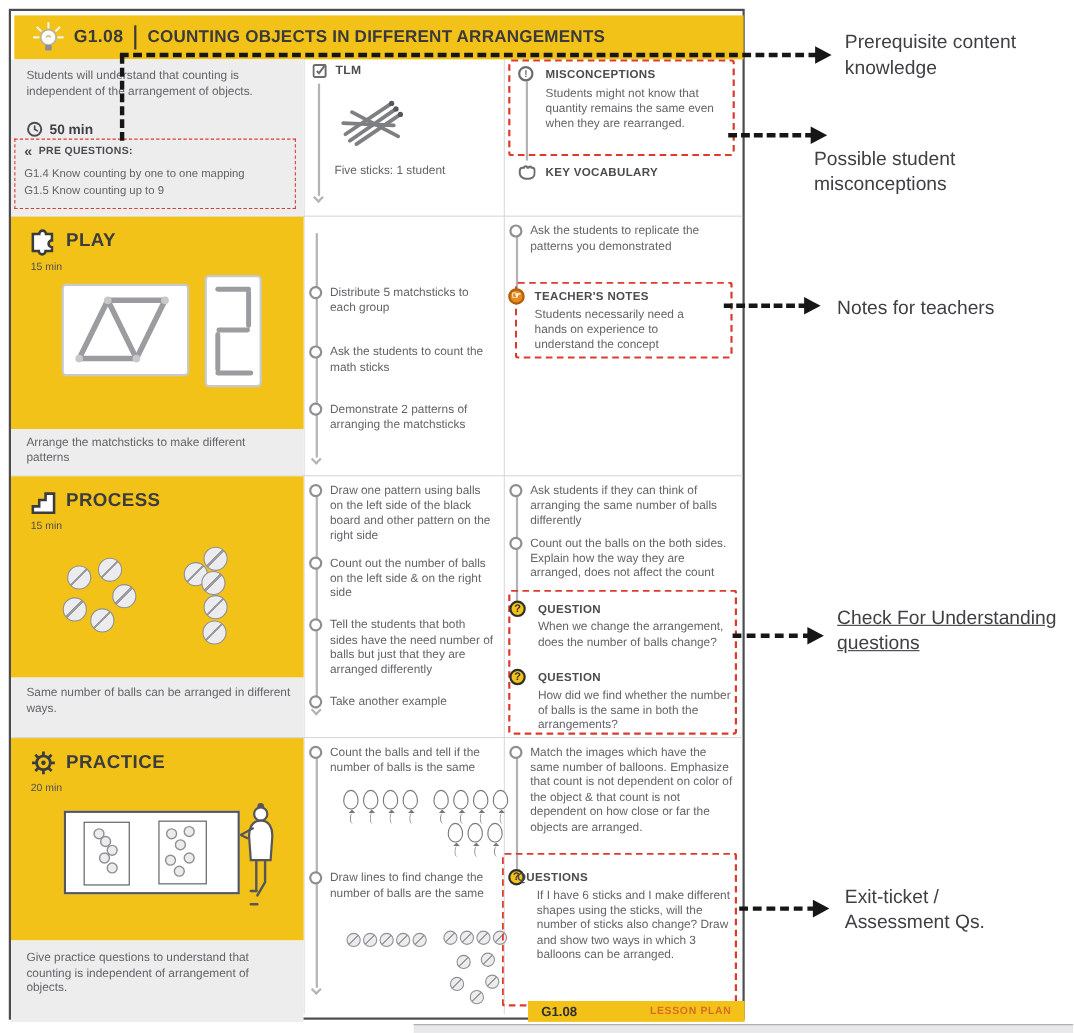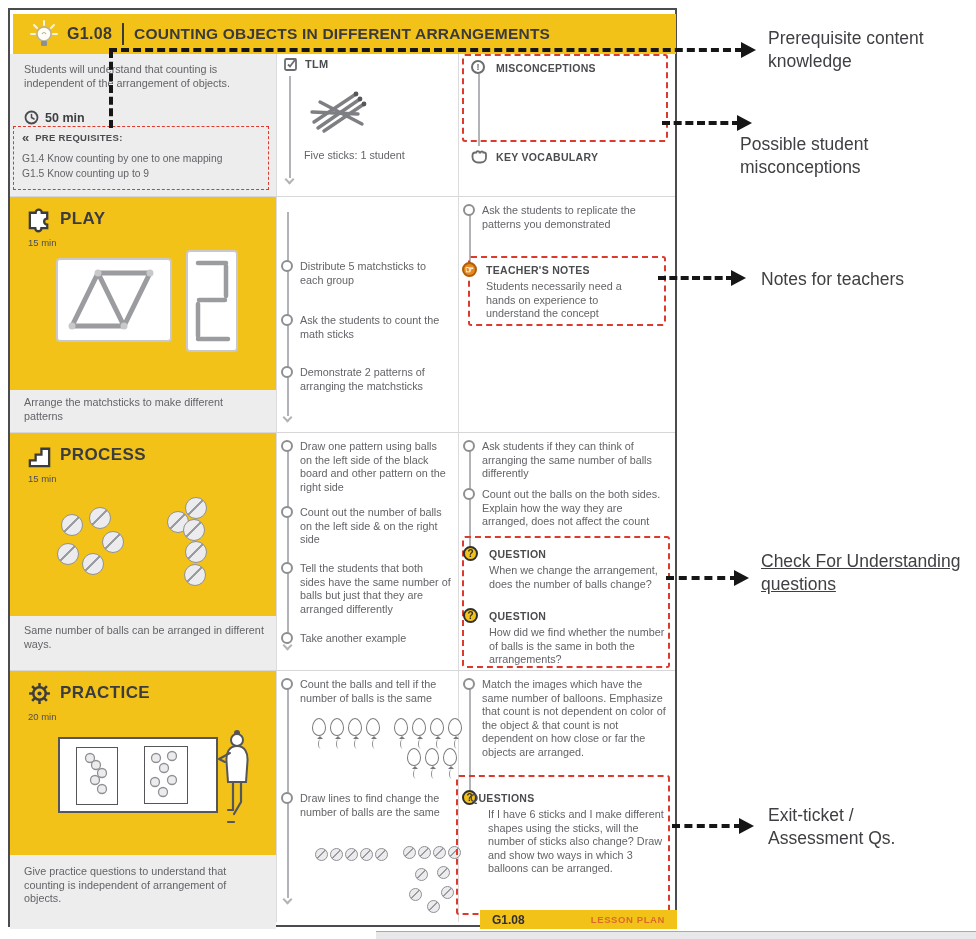--- a/index.html
+++ b/index.html
@@ -109,21 +109,21 @@
           <circle cx="7.5" cy="7.5" r="6" fill="none" stroke="#4b4c4f" stroke-width="1.8"></circle>
           <path d="M7.5 4.5 V7.5 L10 9" fill="none" stroke="#4b4c4f" stroke-width="1.5" stroke-linecap="round"></path>
         </svg>
       </span>
       <span style="font-size:12.5px; font-weight:bold; color:#3e3f42;">50 min</span>
     </div>
 
     <div class="redbox-thin" style="left:3px; top:116px; width:256px; height:64px;">
       <div style="display:flex; gap:6px; align-items:center; margin:5px 0 0 8px;">
         <span style="font-size:13px; font-weight:bold; color:#4b4c4f; line-height:10px;">«</span>
-        <span class="lbl" style="font-size:9.5px;">PRE REQUISITES:</span>
+        <span class="lbl" style="font-size:9.5px;">PRE QUESTIONS:</span>
       </div>
       <div class="body-txt" style="margin:8px 0 0 8px; font-size:10.3px; line-height:15px;">
         <div>G1.4 Know counting by one to one mapping</div>
         <div>G1.5 Know counting up to 9</div>
       </div>
     </div>
 
     <div class="abs" style="left:274px; top:47px; display:flex; gap:7px; align-items:center;">
       <span>
         <svg width="14" height="14" viewBox="0 0 14 14">
@@ -152,20 +152,21 @@
       </svg>
     </span>
     <div class="abs body-txt" style="left:294px; top:139px;">Five sticks: 1 student</div>
 
     <div class="redbox" style="left:452px; top:44px; width:206px; height:88px;"></div>
     <div class="tl-line" style="left:468px; top:64px; height:72px;"></div>
     <div class="abs" style="left:461px; top:50px;">
       <span class="info-ring">!</span>
     </div>
     <div class="abs lbl" style="left:486px; top:52px;">MISCONCEPTIONS</div>
+    <div class="abs body-txt" style="left:486px; top:69px; width:155px;">Students might not know that quantity remains the same even when they are rearranged.</div>
     <div class="abs" style="left:459px; top:136px;">
       <svg width="18" height="18" viewBox="0 0 18 18">
         <path d="M3.5 9.5 c0-2 1.4-3 2.8-3 h1 c.3-1.9 2.9-1.9 3.2 0 h1 c.3-1.5 2.5-1.5 2.8 0 h.7 c1.3 0 2 1 2 2.3 v2.8 c0 2.9-2.3 4.9-5.2 4.9 h-2.8 c-2.9 0-5.5-2.3-5.5-5.2 z" fill="none" stroke="#6b6c6f" stroke-width="1.8"></path>
       </svg>
     </div>
     <div class="abs lbl" style="left:486px; top:141px;">KEY VOCABULARY</div>
 
     <div class="panel-yellow" style="left:0; top:187px; width:266px; height:193px;"></div>
     <div class="abs" style="left:16px; top:196px;">
       <svg width="27" height="27" viewBox="0 0 28 28">
@@ -260,21 +261,21 @@
     <div class="step" style="left:271px; top:430px; width:170px;">
       <span class="tl-circle"></span>
       <span class="body-txt">Draw one pattern using balls on the left side of the black board and other pattern on the right side</span>
     </div>
     <div class="step" style="left:271px; top:496px; width:170px;">
       <span class="tl-circle"></span>
       <span class="body-txt">Count out the number of balls on the left side &amp; on the right side</span>
     </div>
     <div class="step" style="left:271px; top:552px; width:170px;">
       <span class="tl-circle"></span>
-      <span class="body-txt">Tell the students that both sides have the same number of balls but just that they are arranged differently</span>
+      <span class="body-txt">Tell the students that both sides have the need number of balls but just that they are arranged differently</span>
     </div>
     <div class="step" style="left:271px; top:622px; width:170px;">
       <span class="tl-circle"></span>
       <span class="body-txt">Take another example</span>
     </div>
 
     <div class="tl-line" style="left:459px; top:438px; height:104px;"></div>
     <div class="step" style="left:453px; top:430px; width:205px;">
       <span class="tl-circle"></span>
       <span class="body-txt">Ask students if they can think of arranging the same number of balls differently</span>

